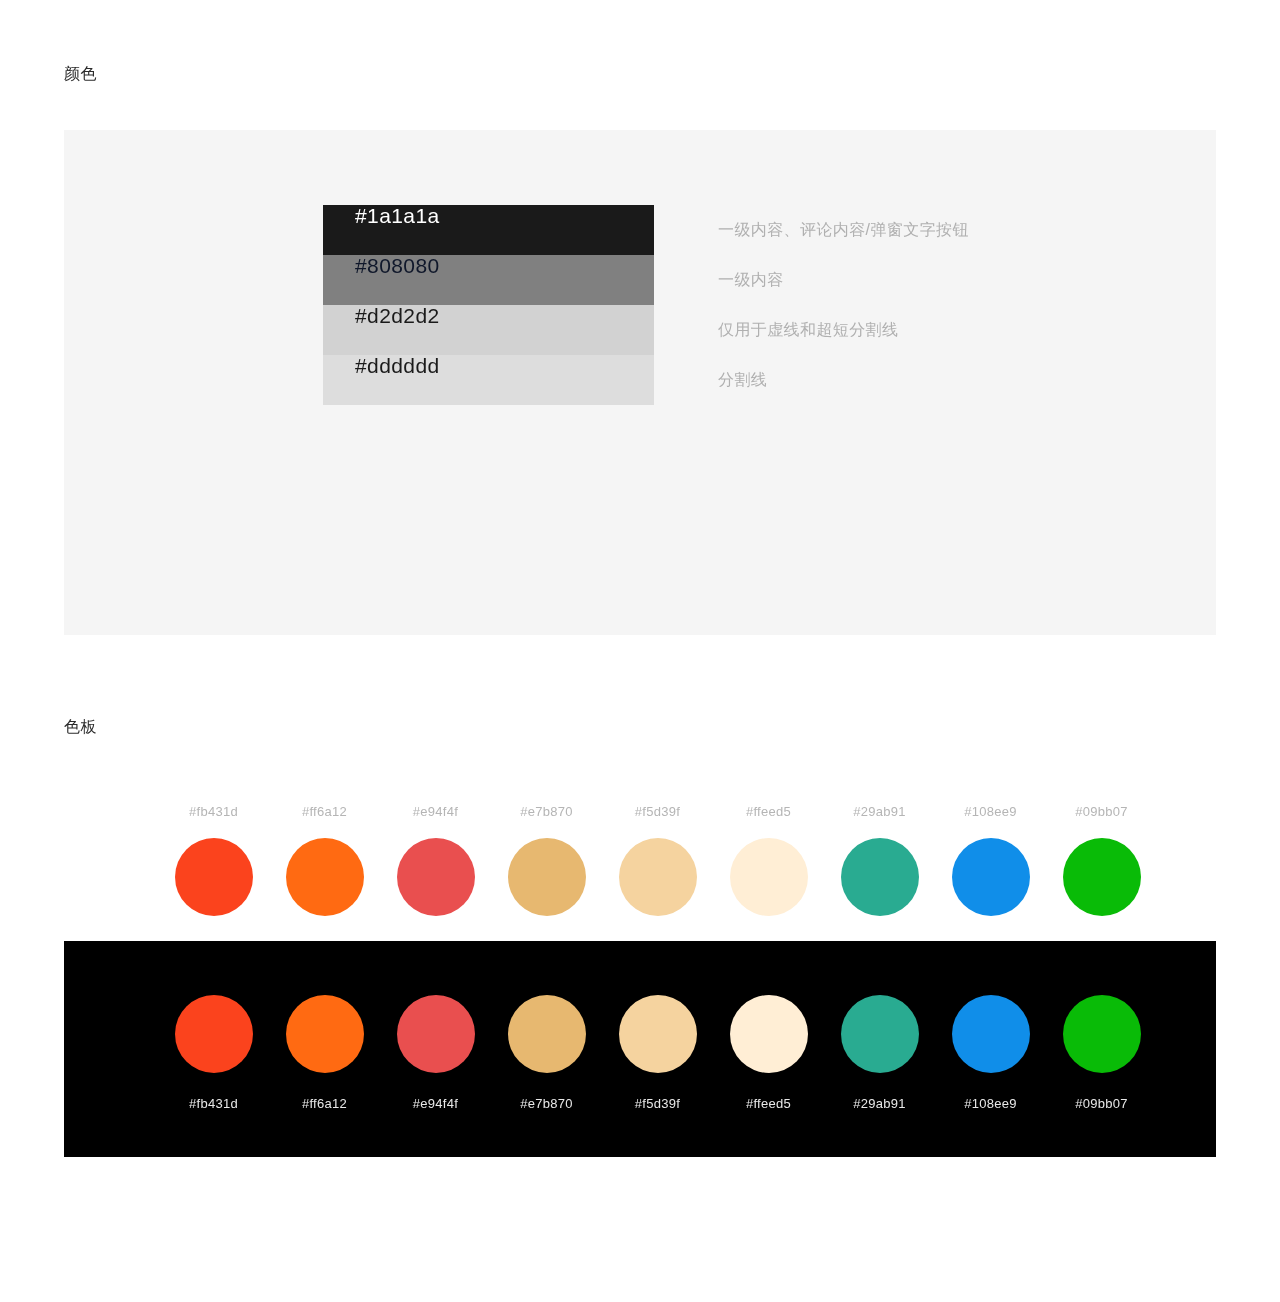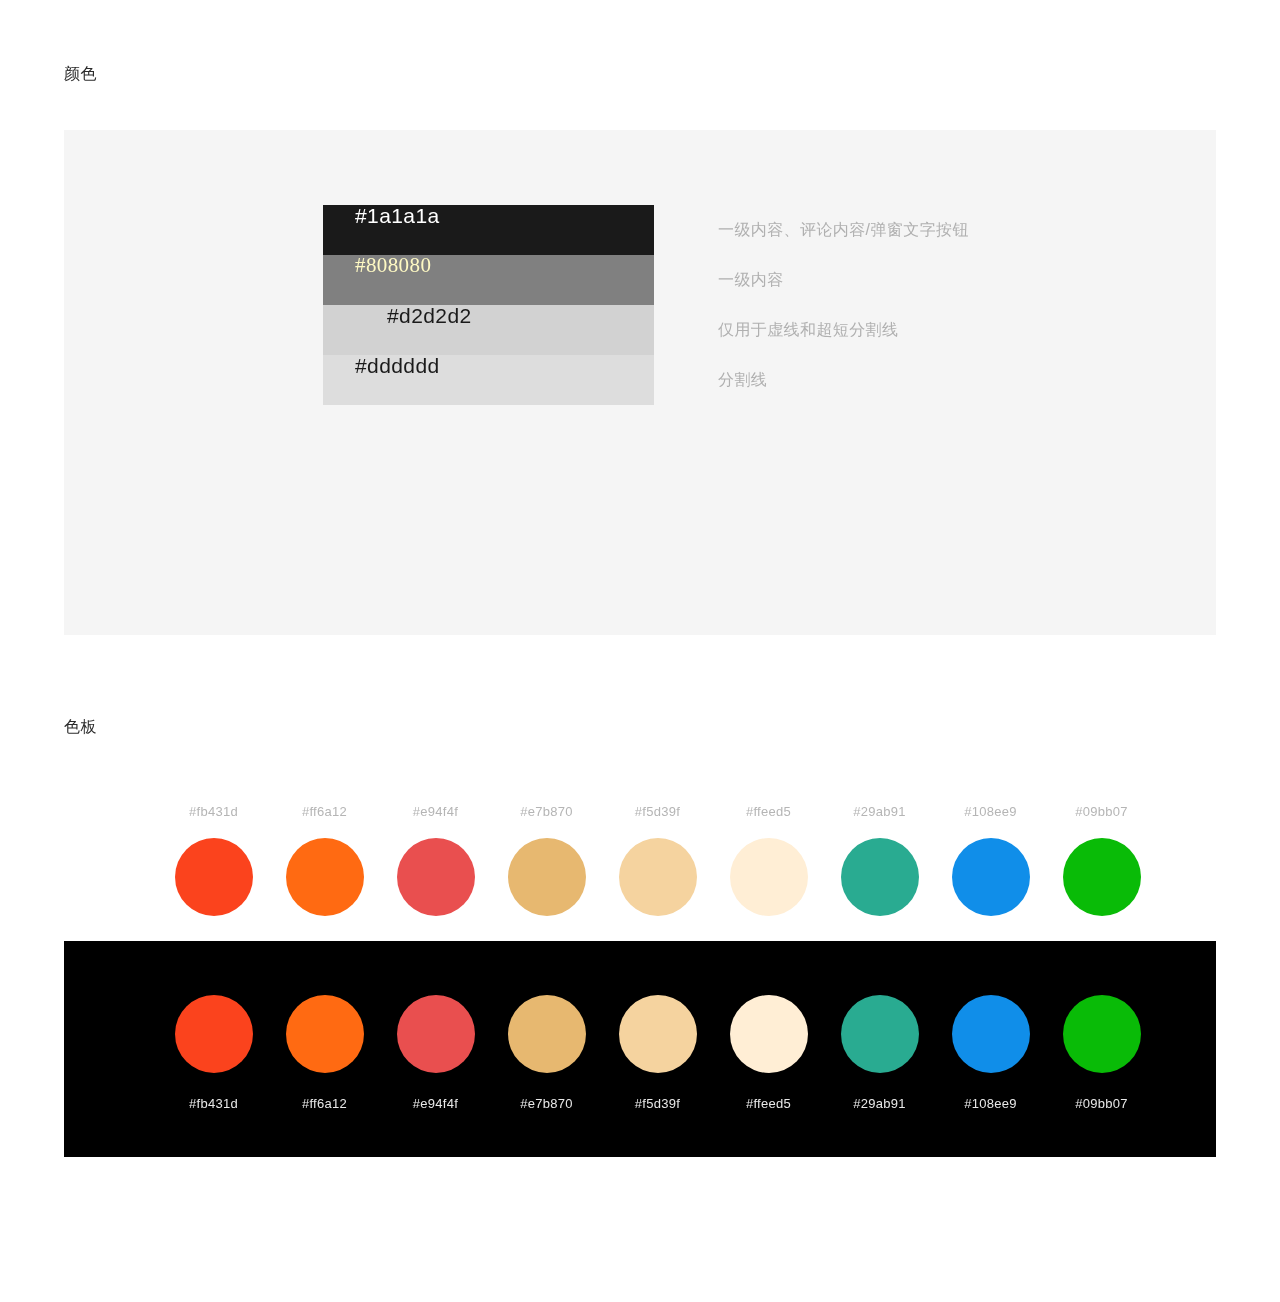--- a/index.html
+++ b/index.html
@@ -150,24 +150,24 @@
   <div class="section-title colors">颜色</div>
 
   <div class="grey-panel">
     <div class="swatch-table">
 
     <div class="swatch-row" style="background: rgb(26, 26, 26);">
           <div class="swatch-hex" style="color: rgb(255, 255, 255);">#1a1a1a</div>
           <div class="swatch-desc">一级内容、评论内容/弹窗文字按钮</div>
         </div>
         <div class="swatch-row" style="background: rgb(128, 128, 128);">
-          <div class="swatch-hex" style="color: #fef9c3; font-family: Liberation Serif, serif;">#808080</div>
+          <div class="swatch-hex" style="color: #0f172a;">#808080</div>
           <div class="swatch-desc">一级内容</div>
         </div>
-        <div class="swatch-row" style="background: rgb(210, 210, 210); padding-left: 32px;">
+        <div class="swatch-row" style="background: rgb(210, 210, 210);">
           <div class="swatch-hex" style="color: rgb(26, 26, 26);">#d2d2d2</div>
           <div class="swatch-desc">仅用于虚线和超短分割线</div>
         </div>
         <div class="swatch-row" style="background: rgb(221, 221, 221);">
           <div class="swatch-hex" style="color: rgb(26, 26, 26);">#dddddd</div>
           <div class="swatch-desc">分割线</div>
         </div>
       </div>
   </div>
 

